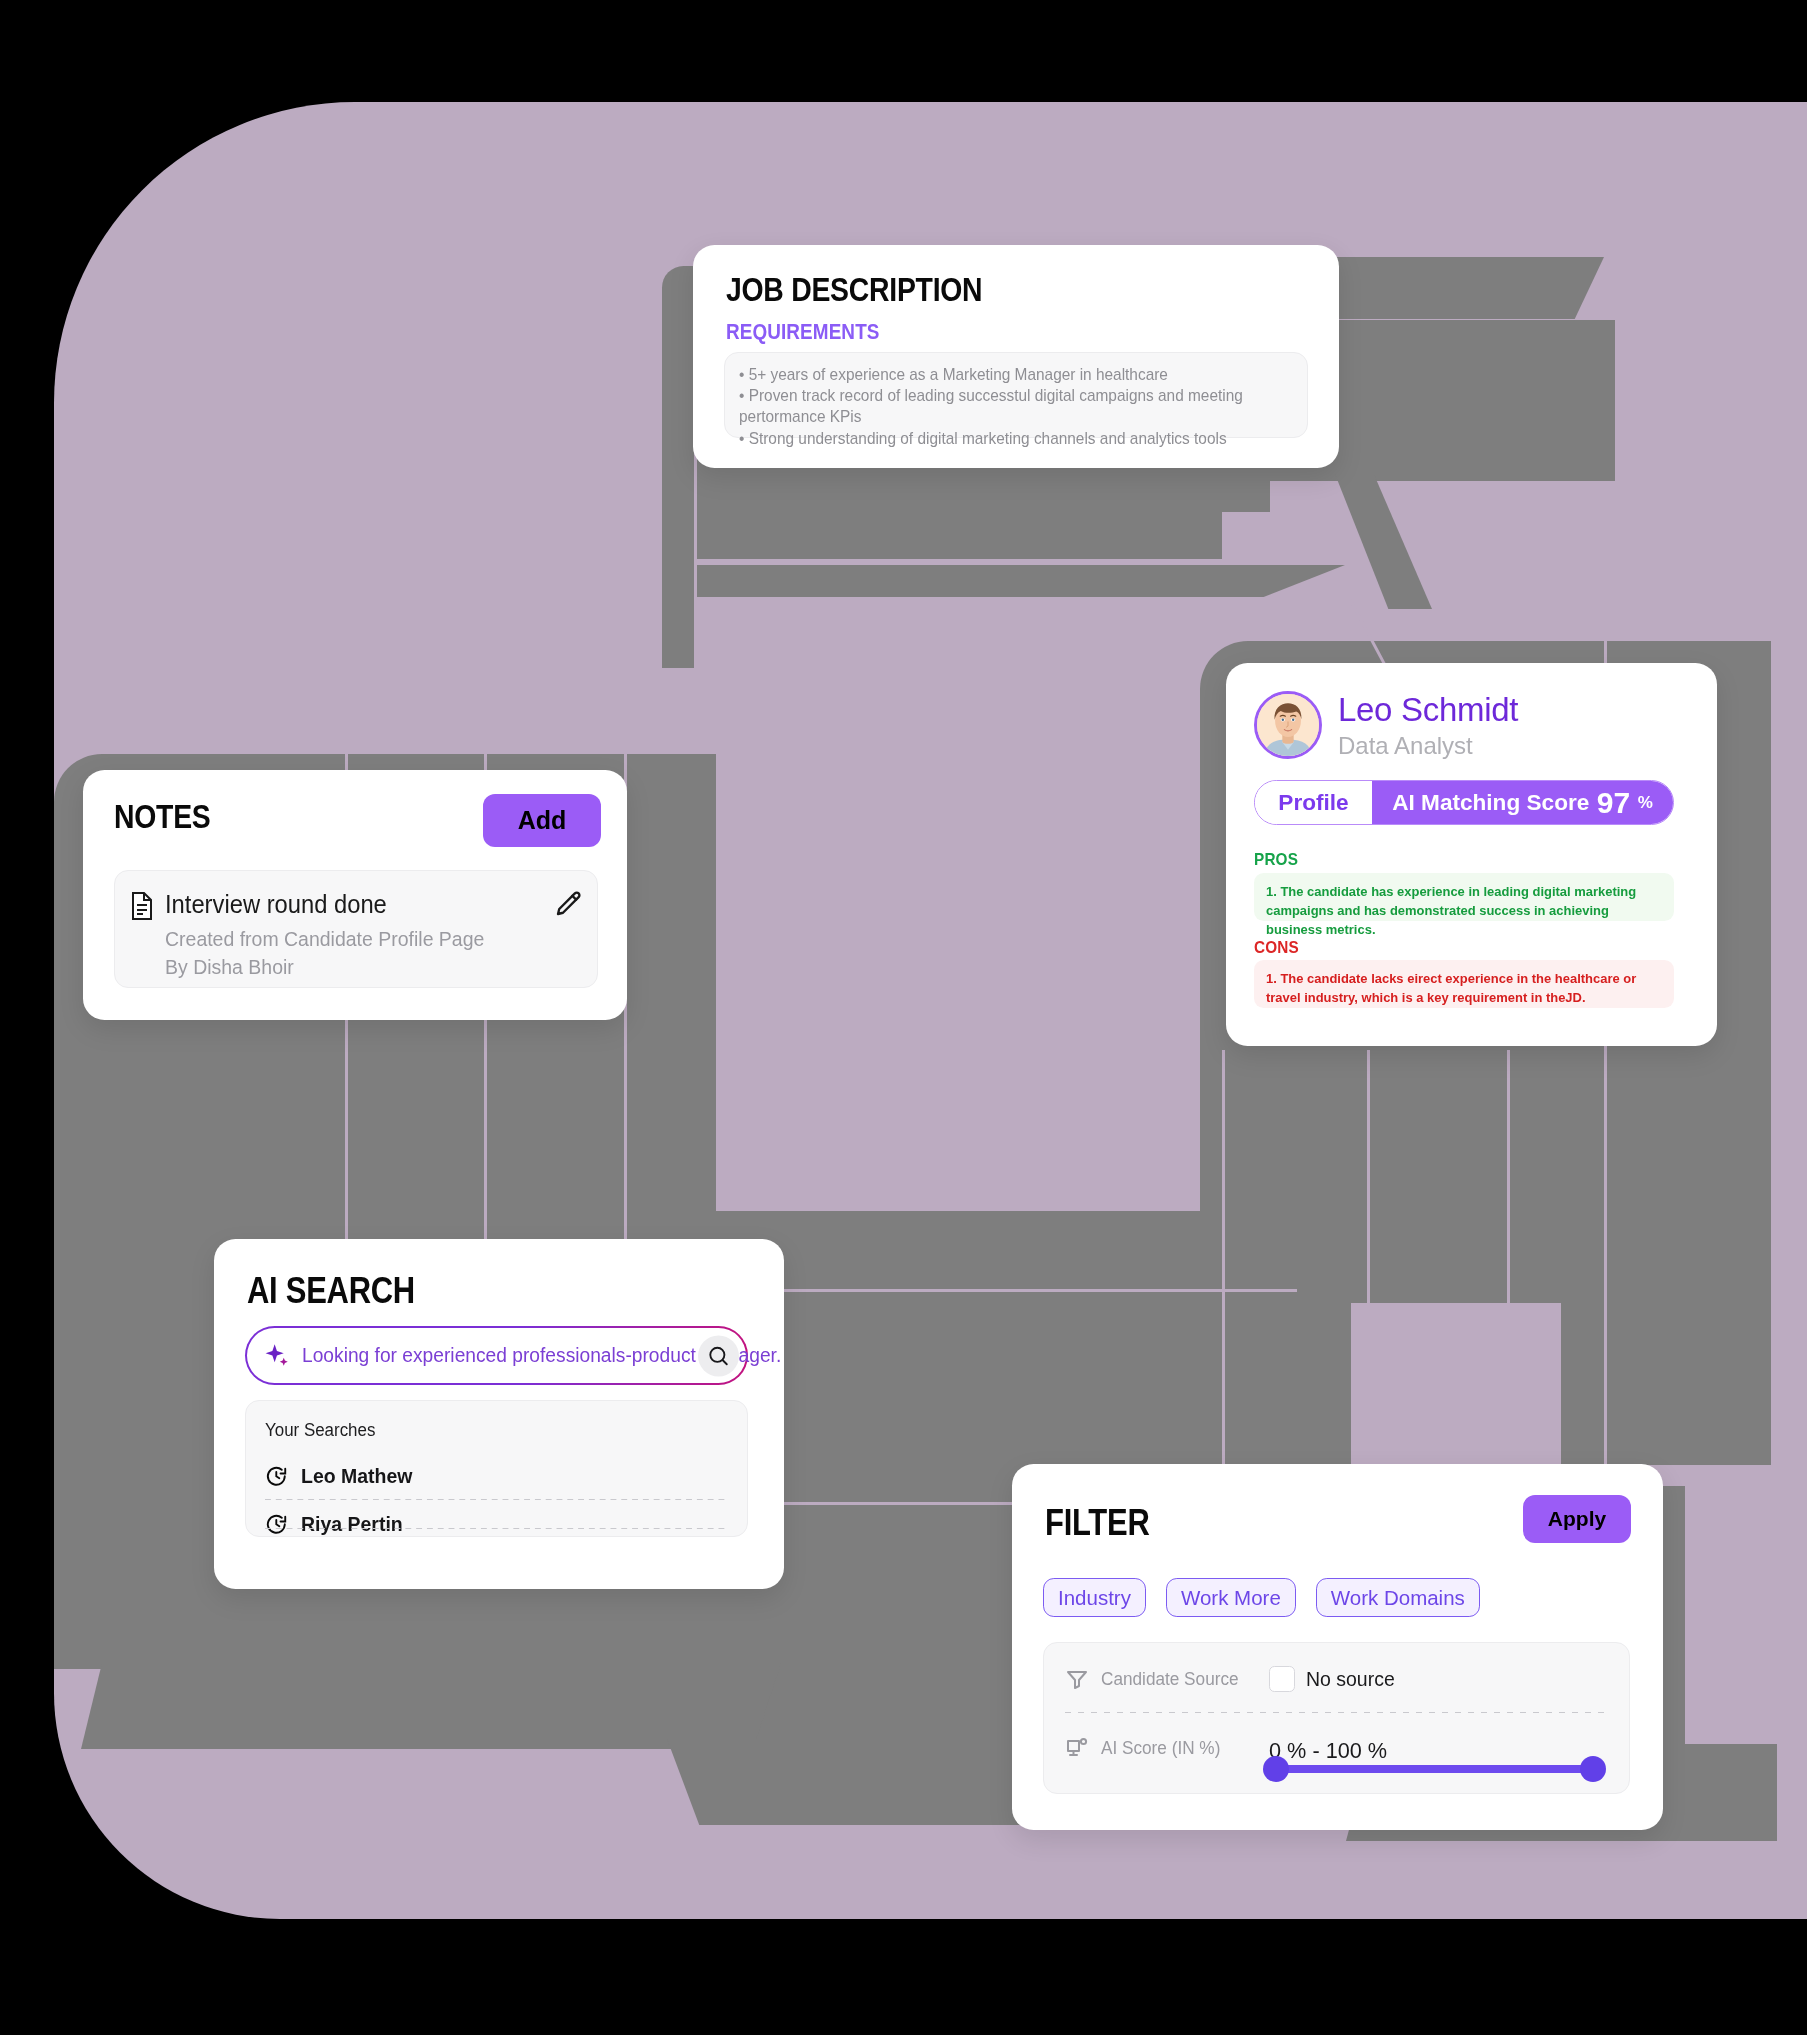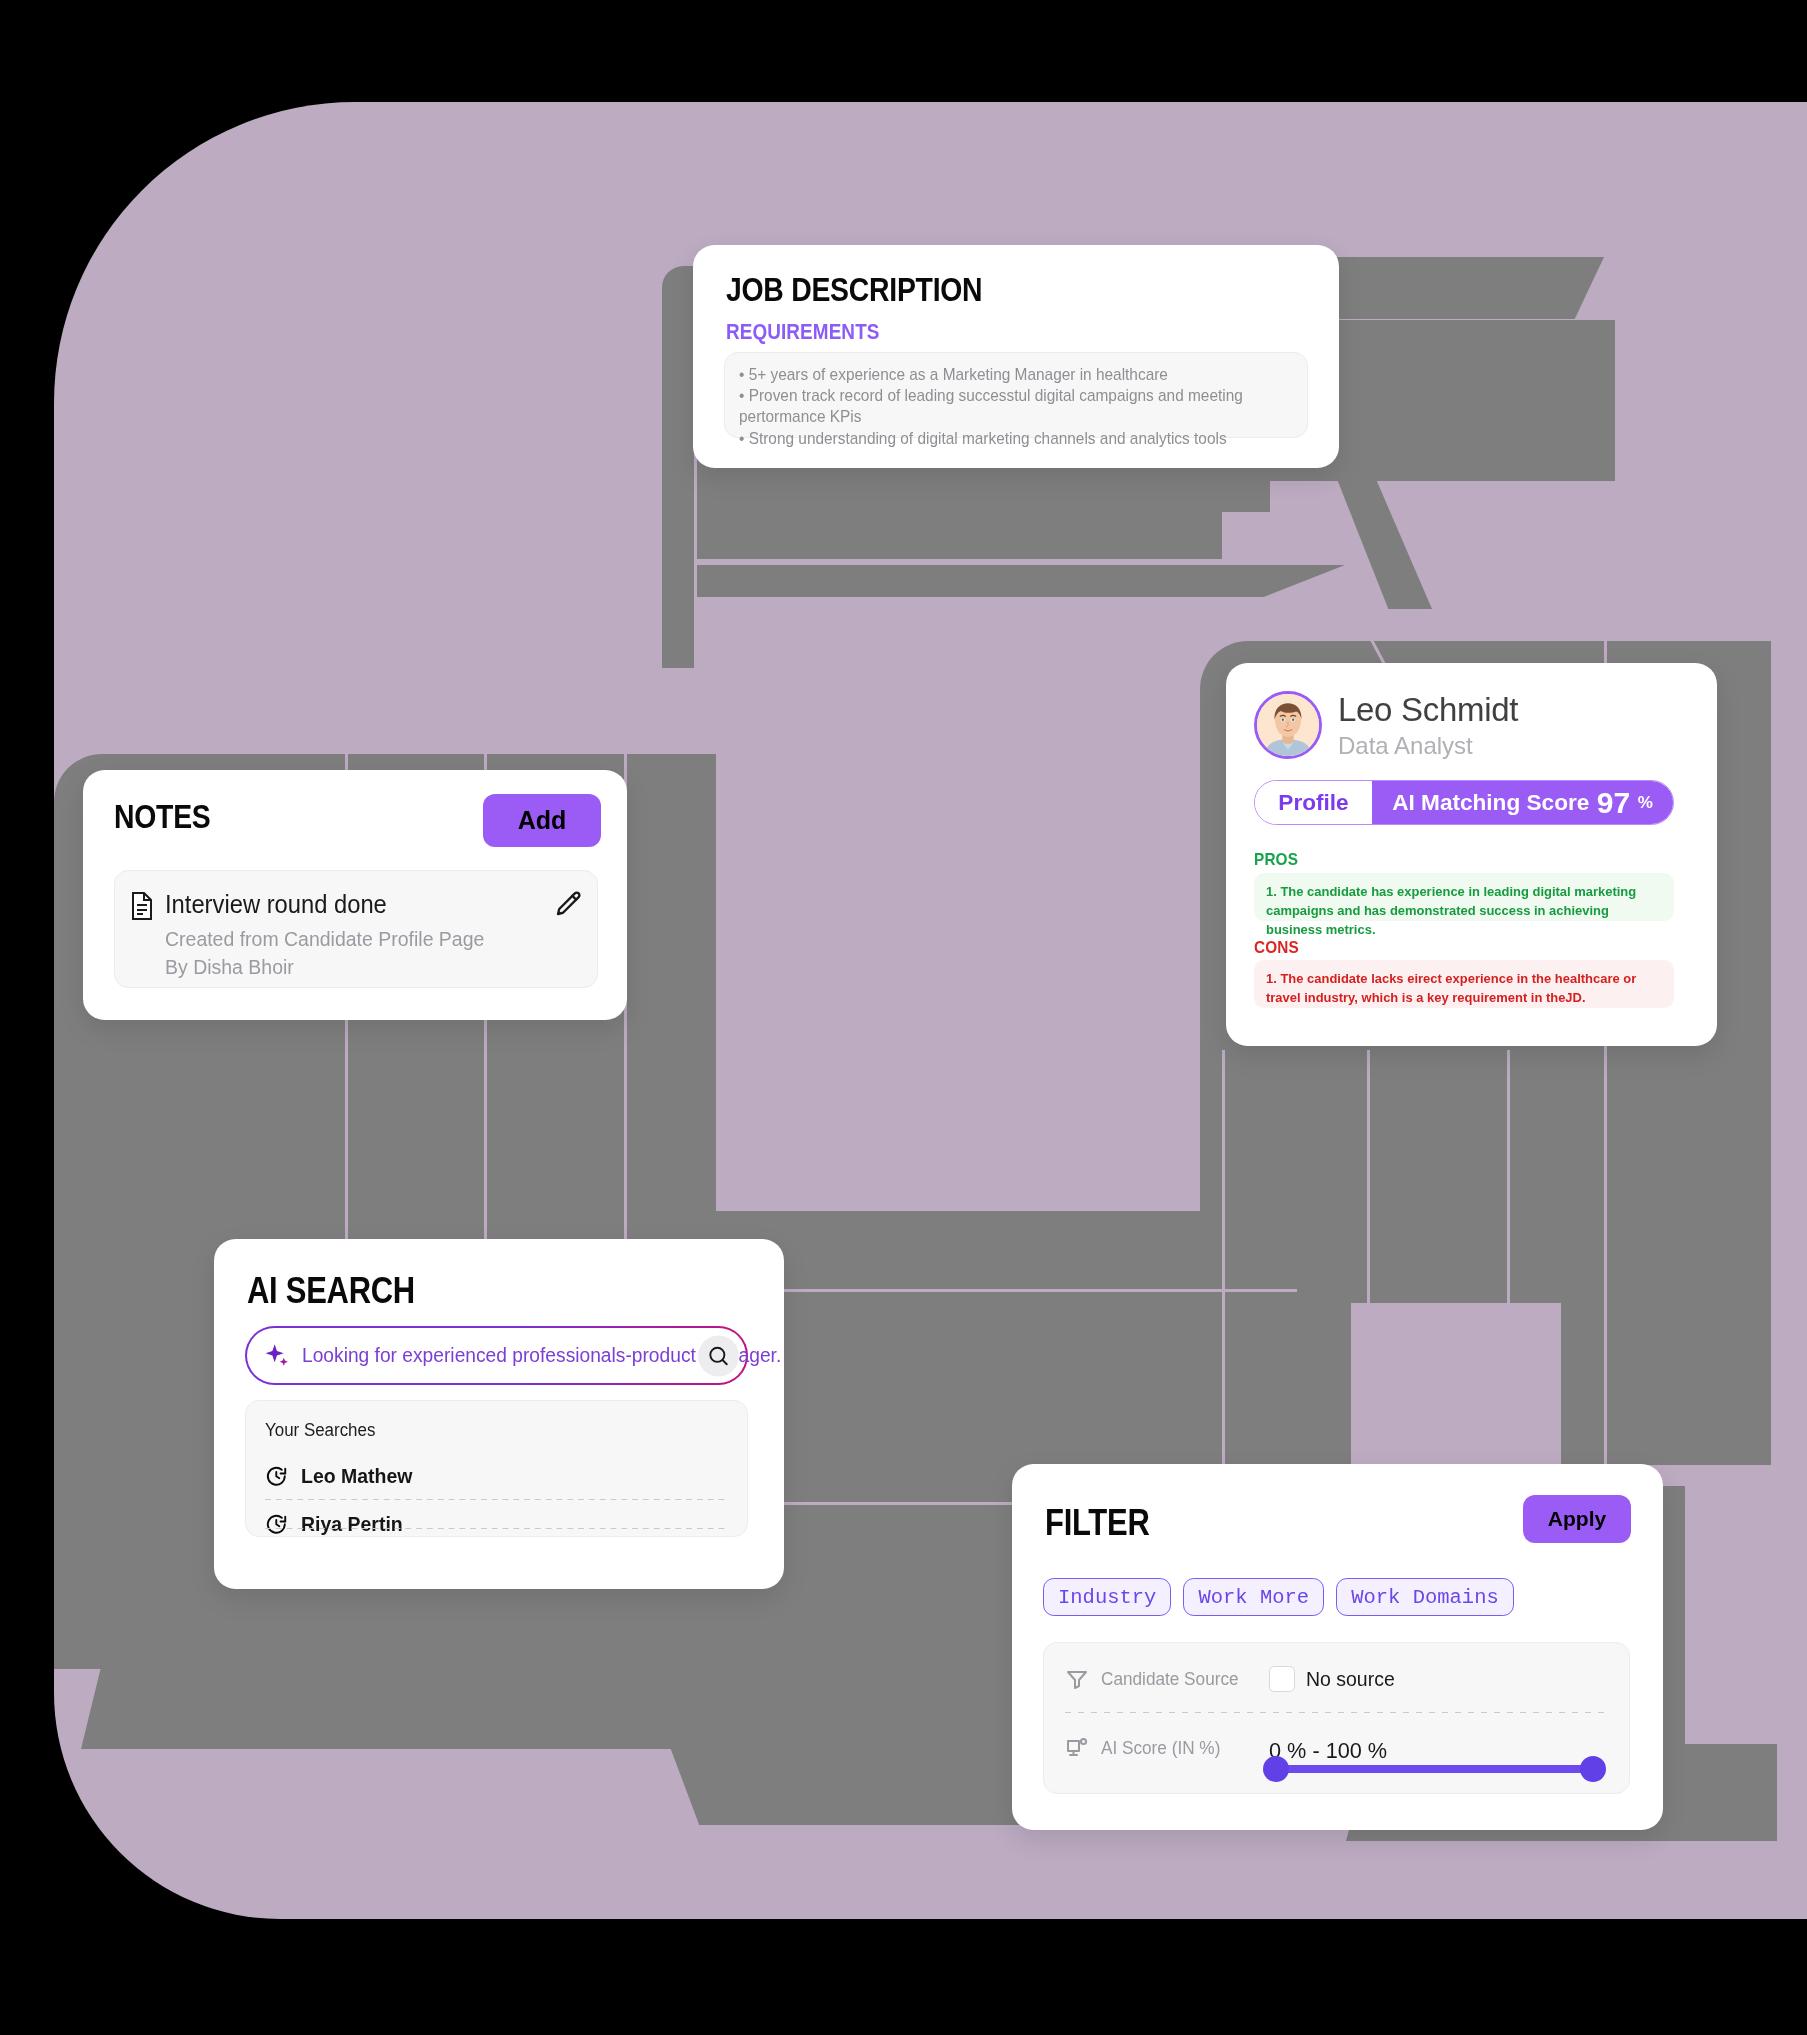--- a/index.html
+++ b/index.html
@@ -88,21 +88,21 @@
                   transform: scaleX(.95); transform-origin: left center;}
   #notes .pencil { position:absolute; right:14px; top:18.3px; width:30px; height:30px; cursor:pointer;}
 
   
   #profile { left: 1226px; top: 663px; width: 491px; height: 383px; }
   .avatar-ring {
     position:absolute; left:28px; top:28px; width:68px; height:68px;
     border-radius:50%; border:3.2px solid #9B5CF6; overflow:hidden; background:#FCE6CF;
   }
   .avatar-ring svg { display:block; width:100%; height:100%; }
-  #profile .pname { position:absolute; left:112px; top:28px; font-size:33px; color:#404040;
+  #profile .pname { position:absolute; left:112px; top:28px; font-size:33px; color:#6d28d9;
                     letter-spacing:-0.3px; }
   #profile .prole { position:absolute; left:112px; top:69px; font-size:24px; color:#B0B0B5; }
   .score-pill {
     position:absolute; left:28px; top:117px; width:420px; height:45px;
     border:1.6px solid #B98BF9; border-radius:22.6px; overflow:hidden; display:flex;
   }
   .score-pill .left {
     width:117px; background:#fff; color:#7C3AED; font-size:22.6px; font-weight:700;
     display:flex; align-items:center; justify-content:center;
   }
@@ -153,21 +153,21 @@
   .srow .clock { width:22.6px; height:22.6px; flex:none; }
   .srow .nm { font-size:20.5px; color:#161618; transform: scaleX(.95); transform-origin:left center;}
   .sdivider { position:absolute; left:19.4px; width:464px; height:1.1px;
               background-image: linear-gradient(to right,#C9C9CE 0 5.4px, transparent 5.4px 10.8px);
               background-size:10.8px 1.1px; background-repeat:repeat-x; }
 
   
   #filter { left: 1012px; top: 1464px; width: 651px; height: 366px; }
   #filter .card-title { position:absolute; left:33px; top:38px; font-size:36px; }
   #filter .apply { position:absolute; right:32px; top:31px; width:108px; height:48px; font-size:21px; }
-  .chiprow { position:absolute; left:31px; top:114px; display:flex; gap:12px;font-family:Liberation Mono, monospace; }
+  .chiprow { position:absolute; left:31px; top:114px; display:flex; gap:20px; }
   .chip {
     border:1.6px solid #7C5BF2; background:#F4F0FF; color:#6D46E8;
     border-radius:10.8px; padding:6.5px 14px; font-size:20.5px; cursor:pointer;
     transform-origin:center; white-space:nowrap;
   }
   #filter .fbox { position:absolute; left:31px; top:178px; width:587px; height:152px; }
   .frow { position:absolute; left:20.5px; display:flex; align-items:center; }
   .frow .ficon { width:24px; height:24px; margin-right:12px; flex:none; }
   .frow .flabel { font-size:18.3px; color:#9A9AA0; transform:scaleX(.94); transform-origin:left center;}
   .fdiv { position:absolute; left:20.5px; width:545px; height:1.1px;

